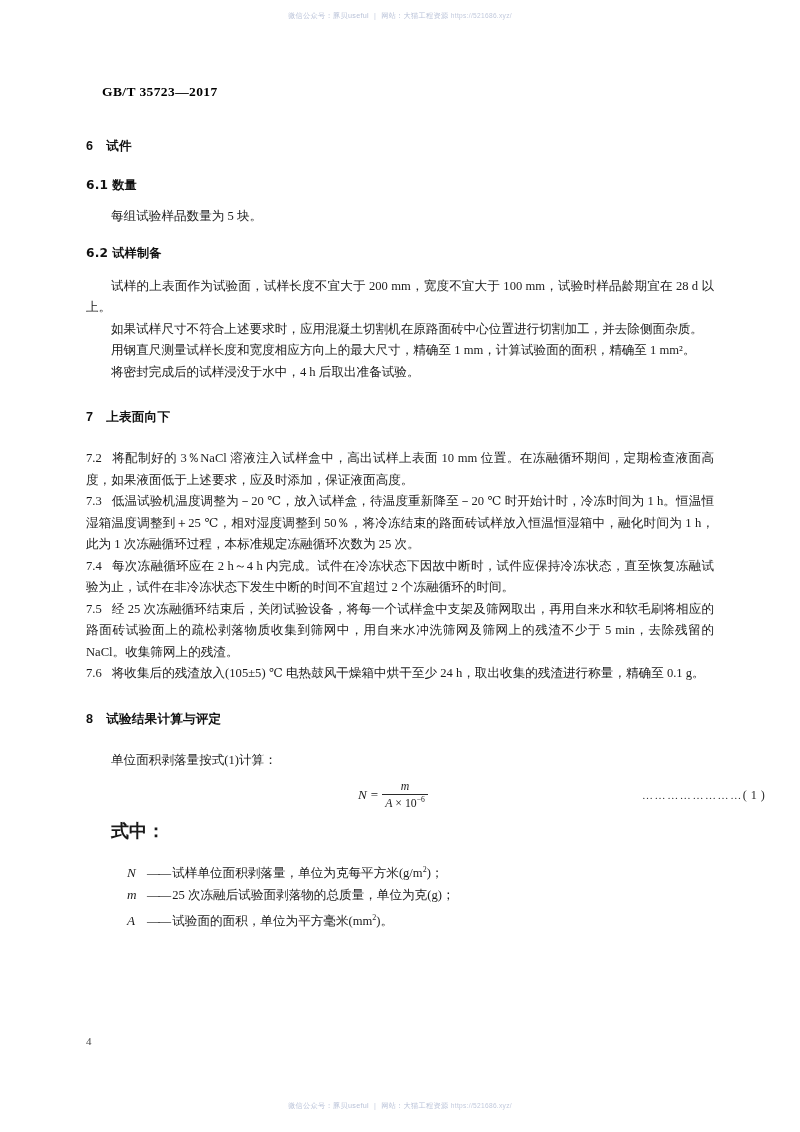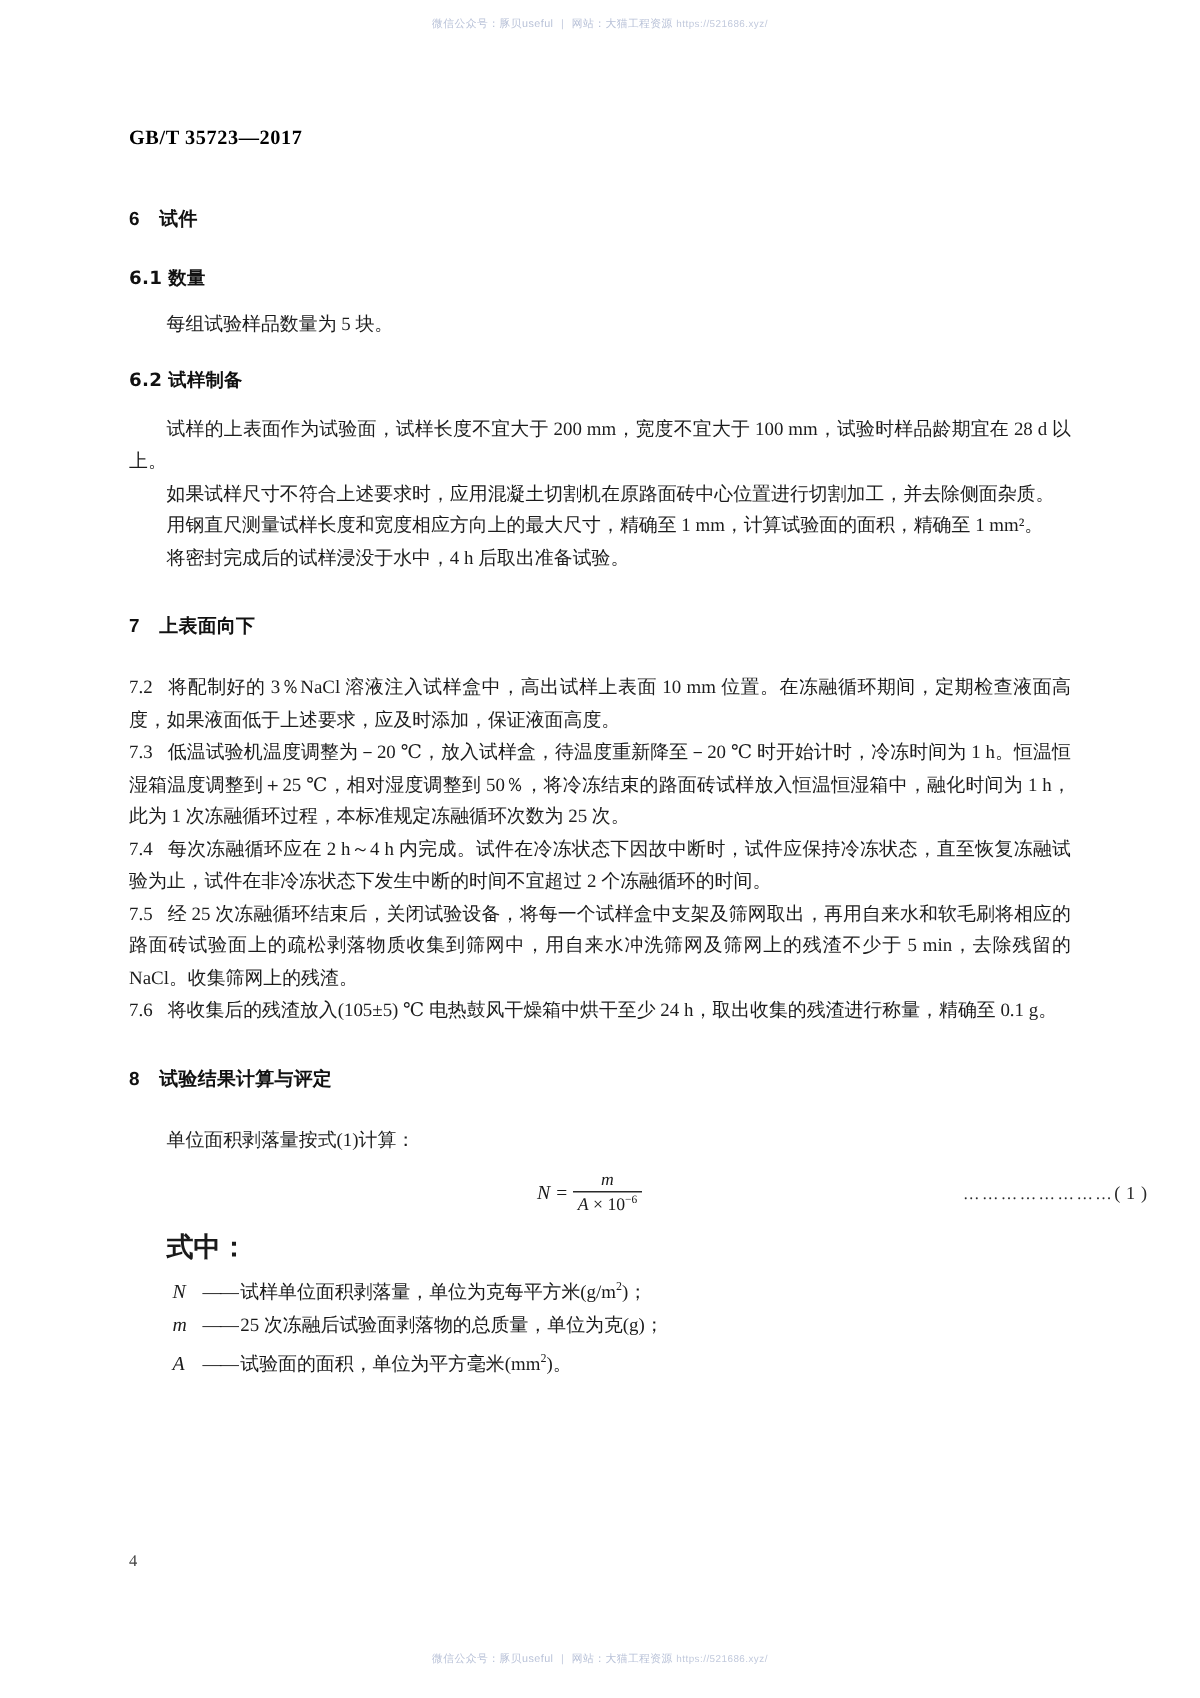--- a/index.html
+++ b/index.html
@@ -30,21 +30,21 @@
     user-select: none;
   }
   .watermark-top { top: 11px; }
   .watermark-bottom { top: 1101px; }
   .watermark .wm-sep { padding: 0 5px; color: #c5cddf; }
   .watermark .wm-url { font-size: 6.6px; color: #c2cadd; }
 
   
   .page-header {
     position: absolute;
-    left: 86px;
+    left: 102px;
     top: 84px;
     font-family: "Liberation Serif", "DejaVu Serif", serif;
     font-weight: bold;
     font-size: 13.5px;
     letter-spacing: 0.4px;
     color: #000;
   }
 
   
   .content {
@@ -164,21 +164,21 @@
   
   .where-label {
     margin: 0;
     font-size: 18px;
     line-height: 21.5px;
     text-indent: 25px;
     font-weight: bold;
   }
   ul.defs {
     list-style: none;
-    margin: 4px;
+    margin: 16px;
     padding: 0 0 0 25px;
   }
   ul.defs li {
     font-size: 12.6px;
     line-height: 21.5px;
     white-space: nowrap;
   }
   ul.defs li .sym {
     font-style: italic;
     font-size: 13.2px;

